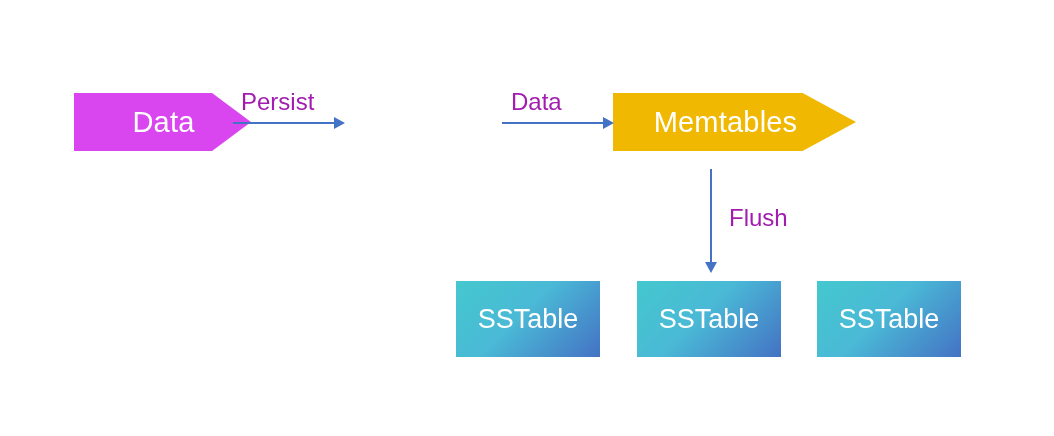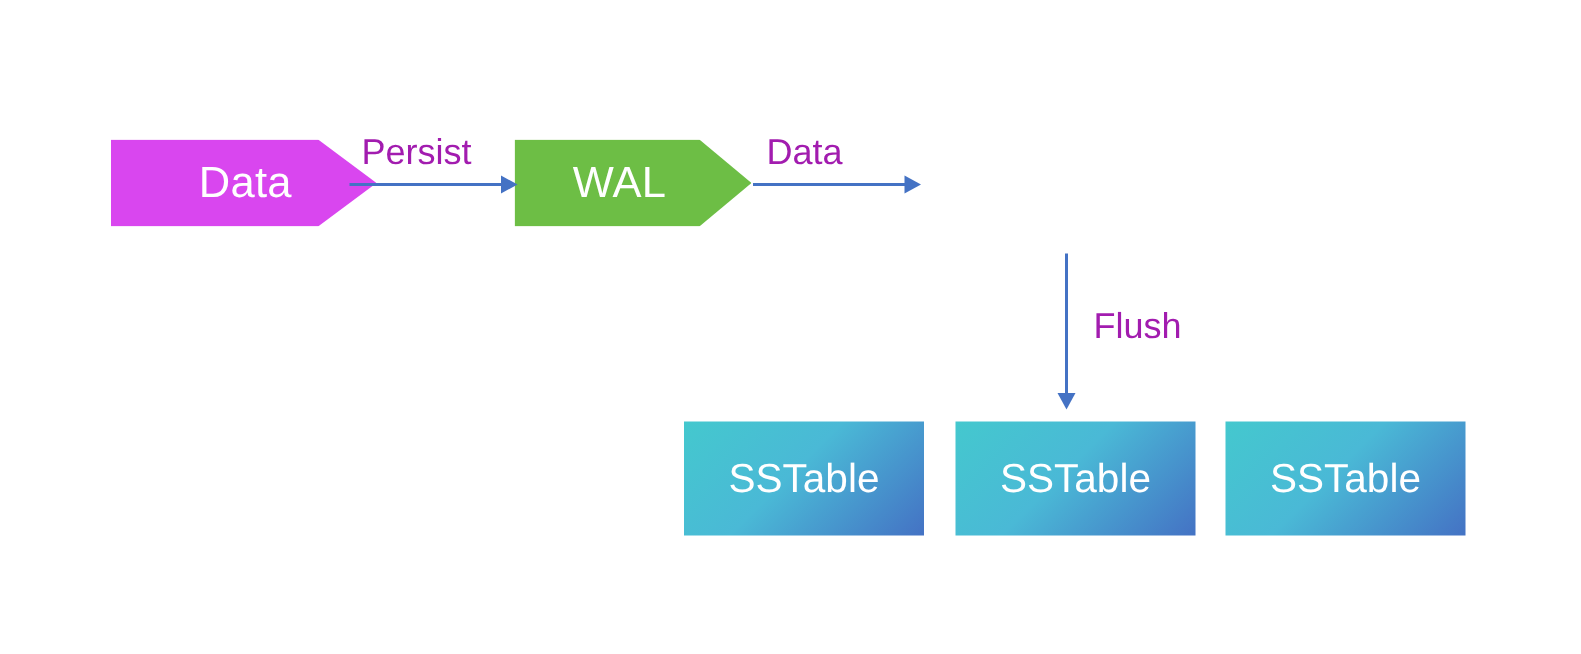--- a/index.html
+++ b/index.html
@@ -47,21 +47,21 @@
   }
   #shape-memtables {
     left: 613px; top: 93px;  width: 243px; height: 58px;
     background: #F0B800;
   }
 
   
   .sstable {
     position: absolute;
     top: 281px;
-    width: 160px;
+    width: 144px;
     height: 76px;
     display: flex;
     align-items: center;
     justify-content: center;
     color: #ffffff;
     font-size: 27px;
     line-height: 1;
     background: linear-gradient(135deg, #44C8CE 0%, #4AB9D6 45%, #4472C4 100%);
   }
   #sstable-1 { left: 456px; }
@@ -135,24 +135,24 @@
 </style>
 </head>
 <body>
 
 <div id="canvas">
 
   <div class="chevron" id="shape-data">
     <span class="lbl">Data</span>
   </div>
 
-  <div class="chevron" id="shape-wal">
-    <span class="lbl">WAL</span>
+
+  <div class="chevron" id="shape-memtables">
+    <span class="lbl">Memtables</span>
   </div>
-
 
   <div class="arrow-h" id="arrow-persist">
     <div class="shaft"></div>
     <div class="head"></div>
   </div>
 
   <div class="arrow-h" id="arrow-apply">
     <div class="shaft"></div>
     <div class="head"></div>
   </div>

